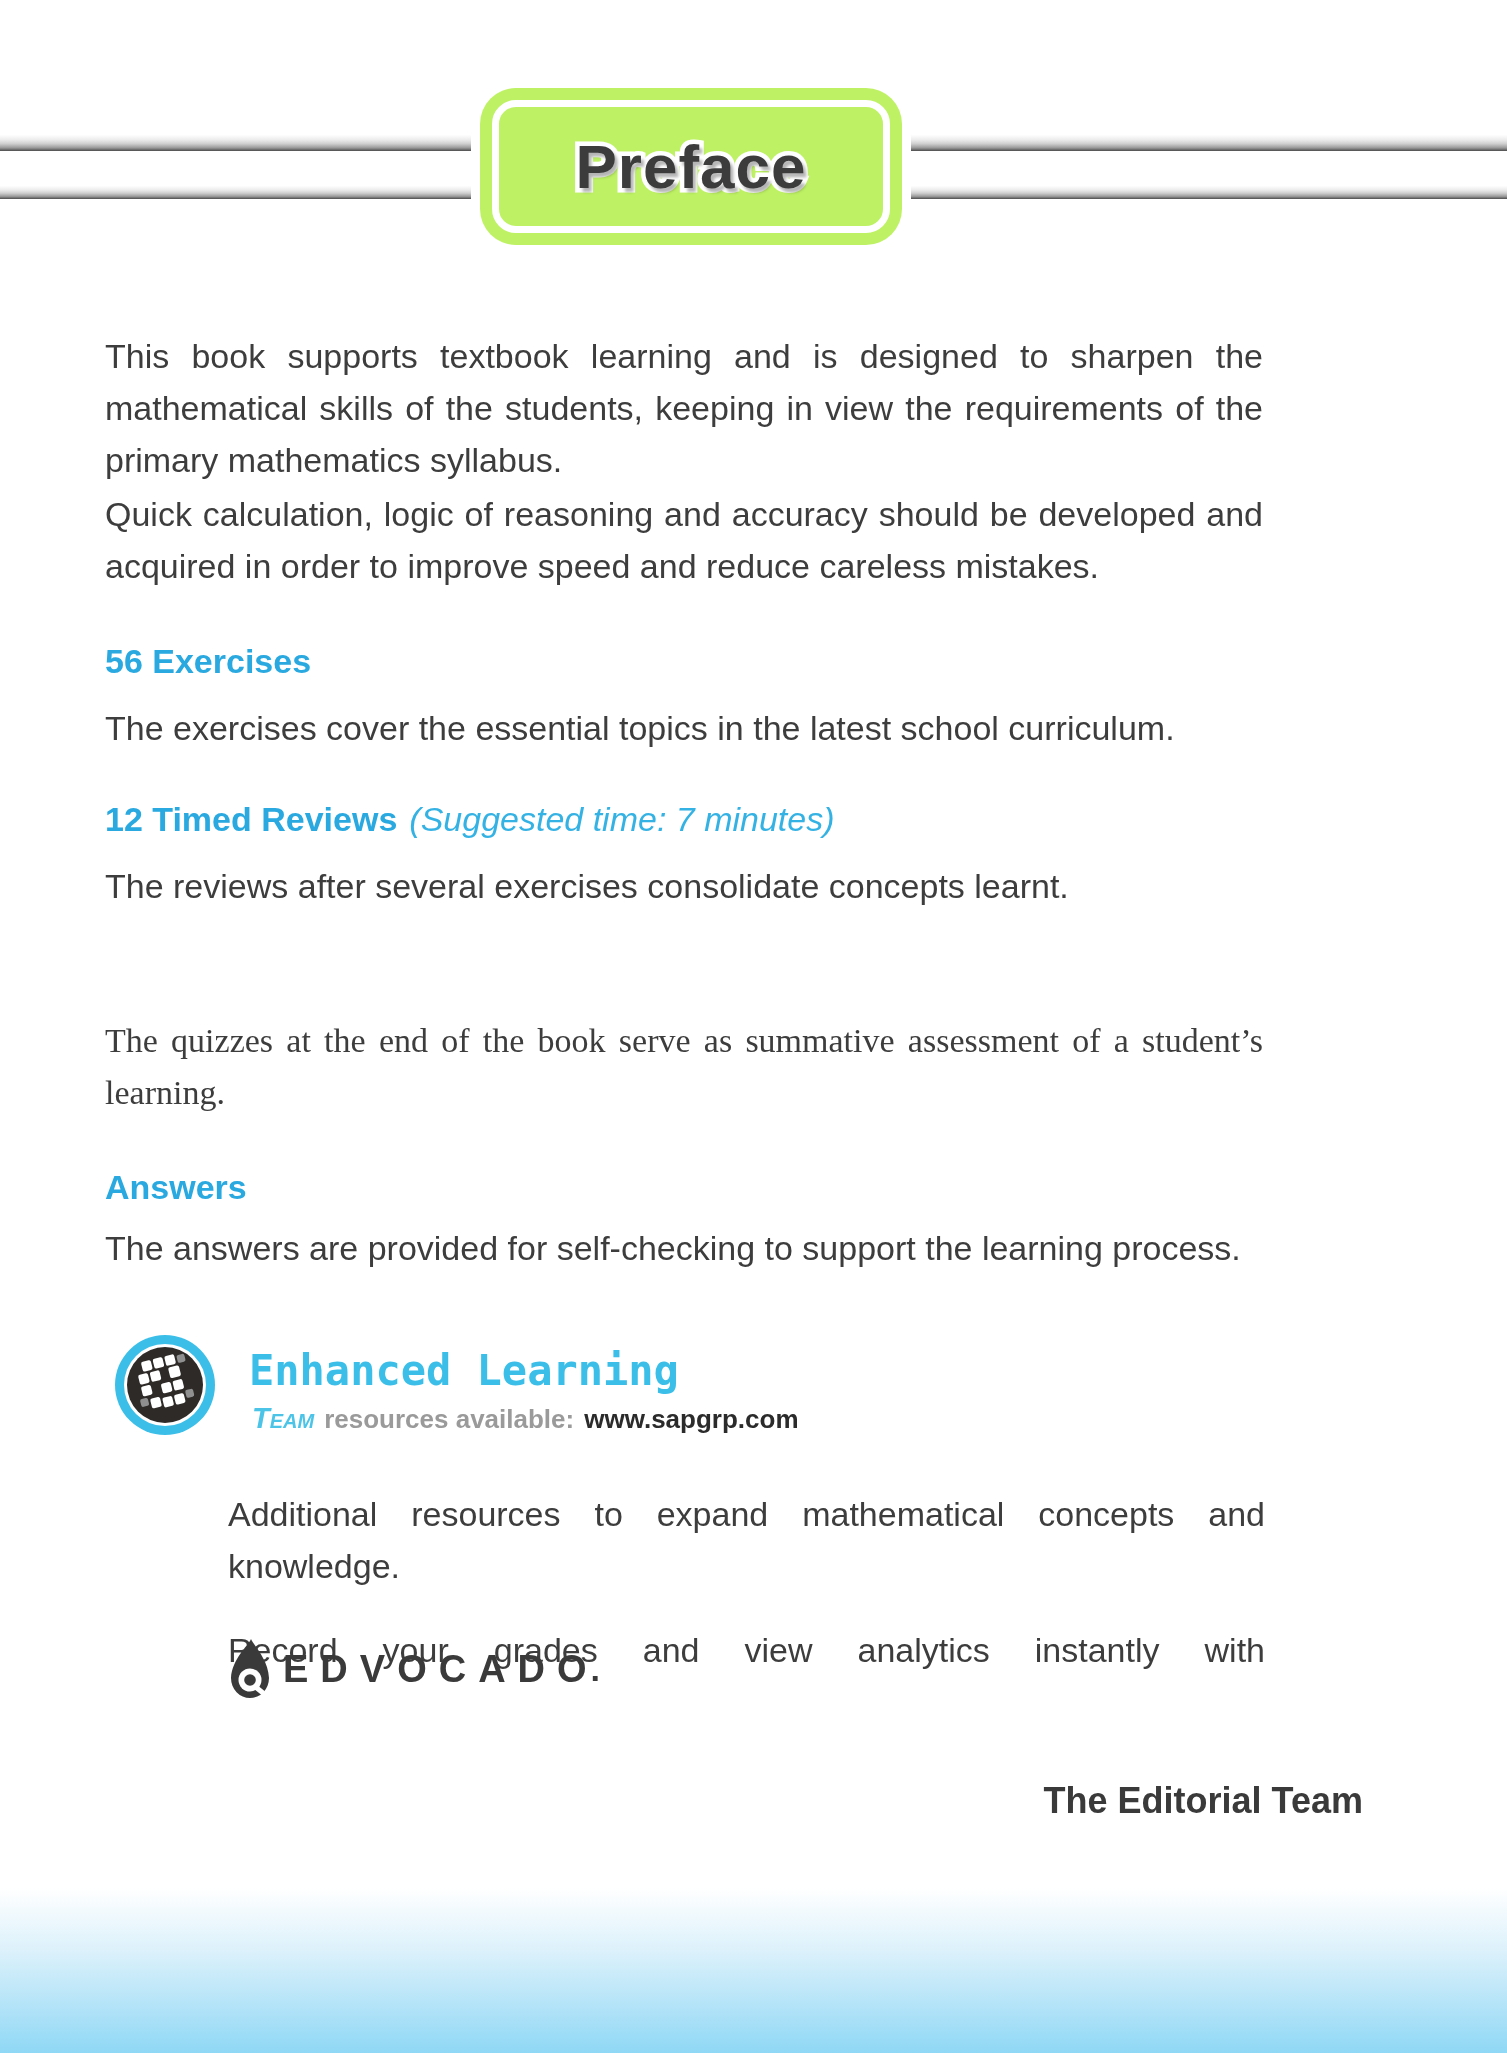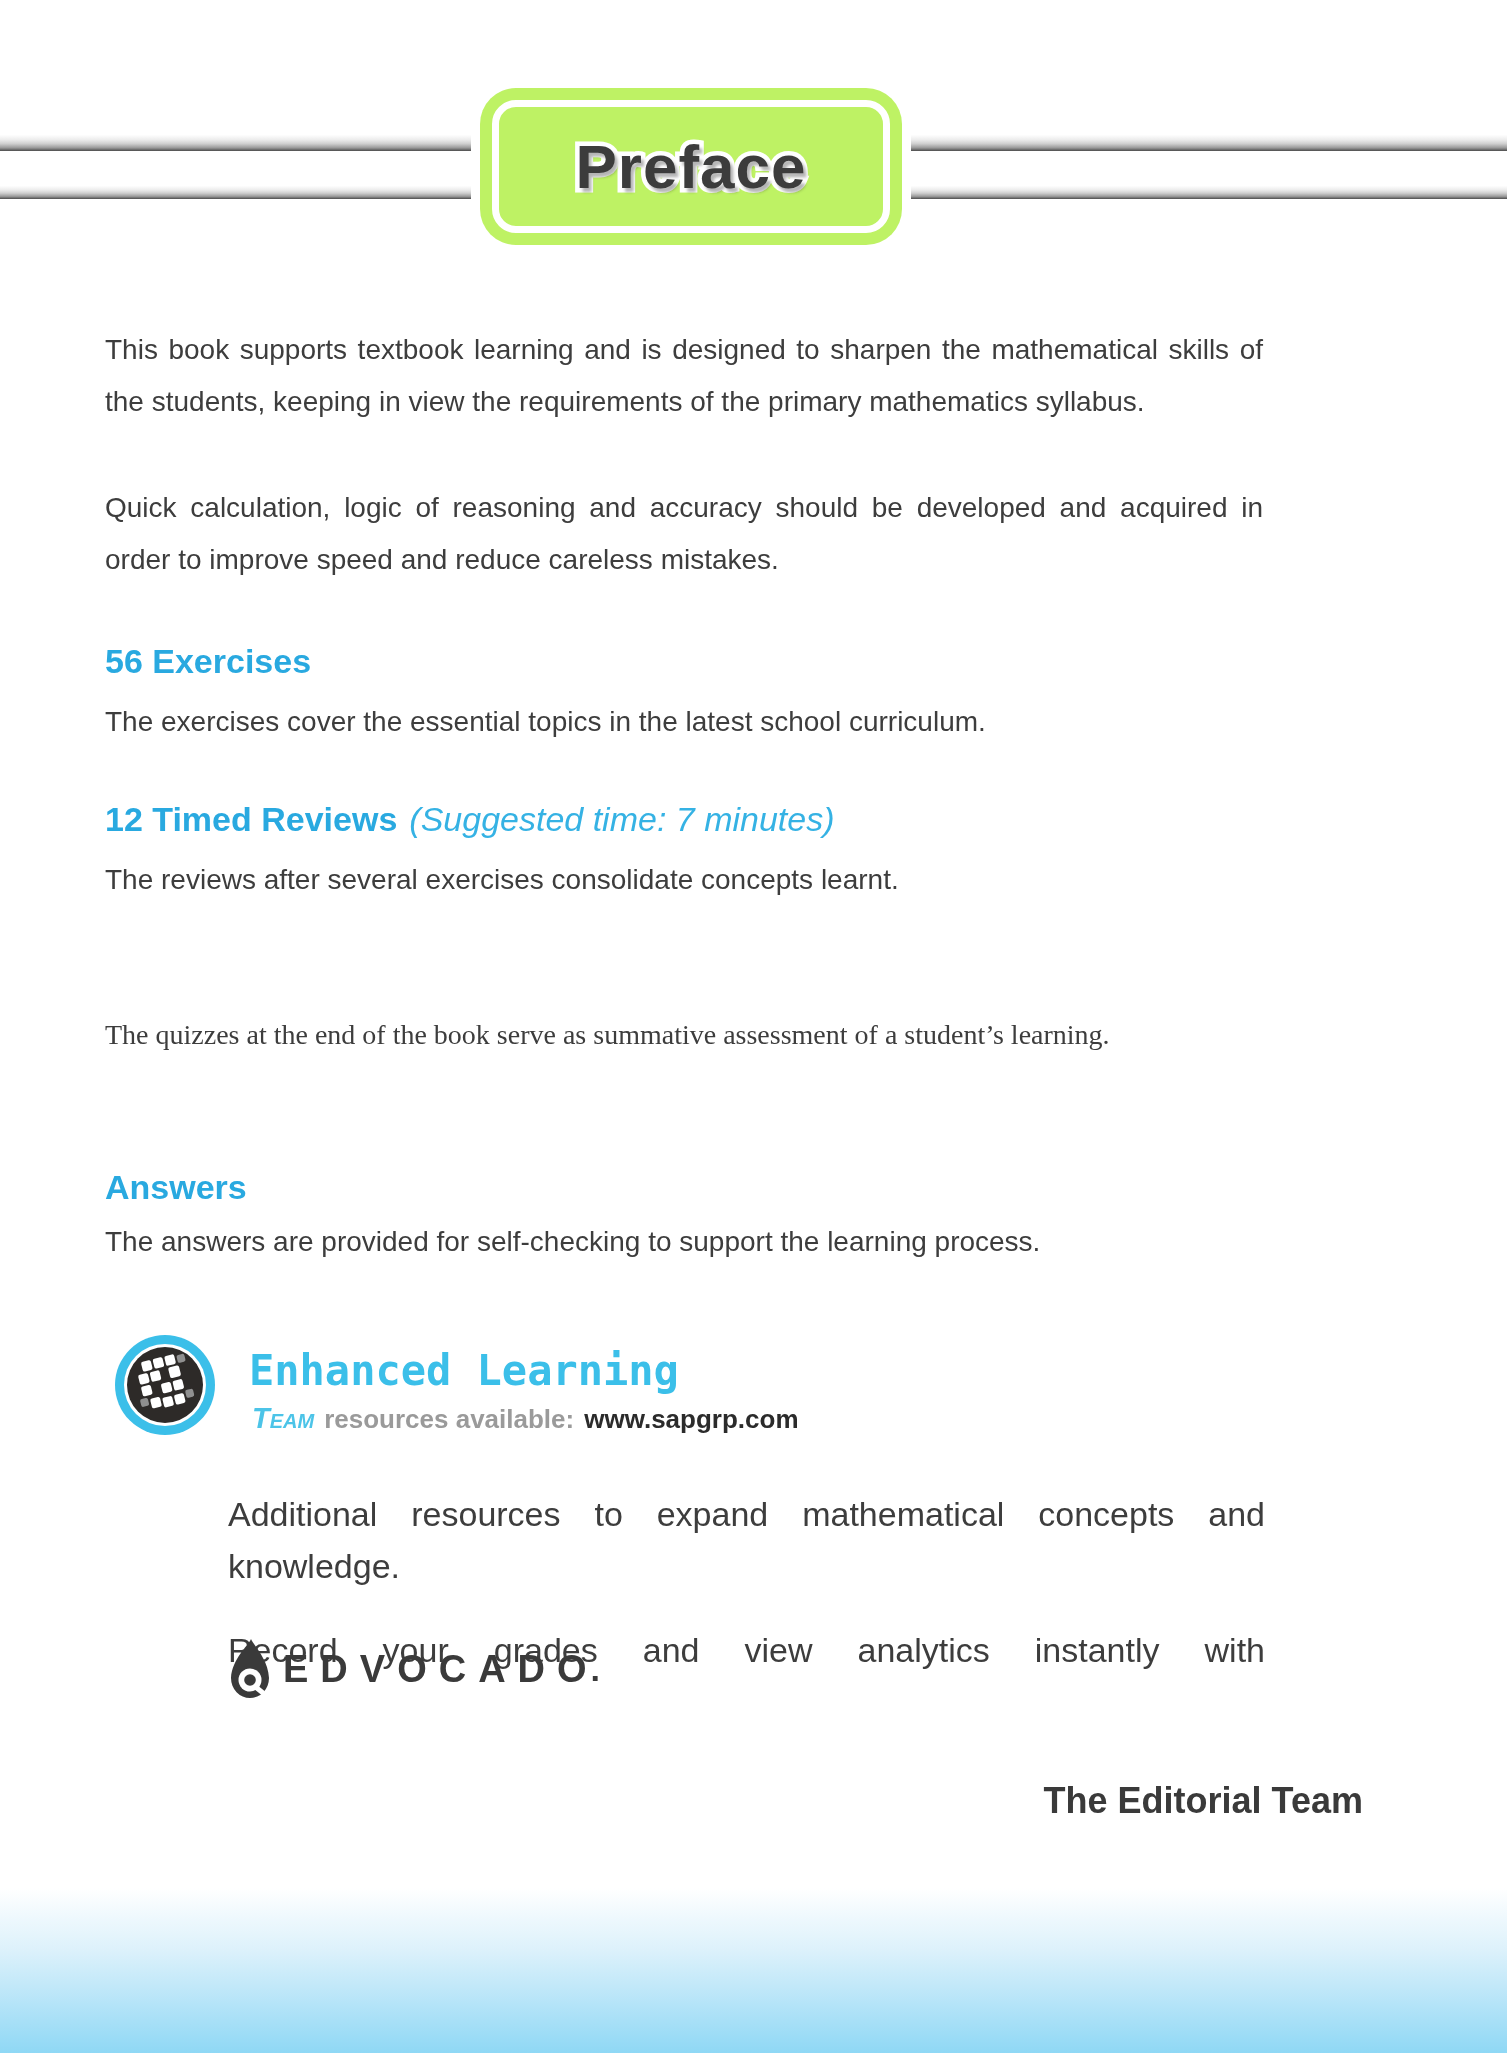--- a/index.html
+++ b/index.html
@@ -27,21 +27,21 @@
   }
   .banner-title {
     position:relative; font-size:62px; font-weight:bold; color:#3c3c3c; letter-spacing:1px;
     -webkit-text-stroke:9px #ffffff; paint-order:stroke fill;
     text-shadow:3px 4px 3px rgba(40,40,40,0.35);
   }
 
   
   .copy {
     position:absolute; left:105px; width:1158px;
-    font-size:28px; line-height:52px; text-align:justify; color:#3d3d3d;
+    font-size:34px; line-height:52px; text-align:justify; color:#3d3d3d;
   }
   .sec-heading {
     position:absolute; left:105px; font-size:34px; line-height:42px;
     font-weight:bold; color:#29a9e0; white-space:nowrap;
   }
   .time-note { font-weight:normal; font-style:italic; color:#35b2e4; margin-left:12px; }
   .one-line { white-space:nowrap; text-align:left; }
 
   
   .el-logo { position:absolute; left:114px; top:1334px; width:102px; height:102px; }

